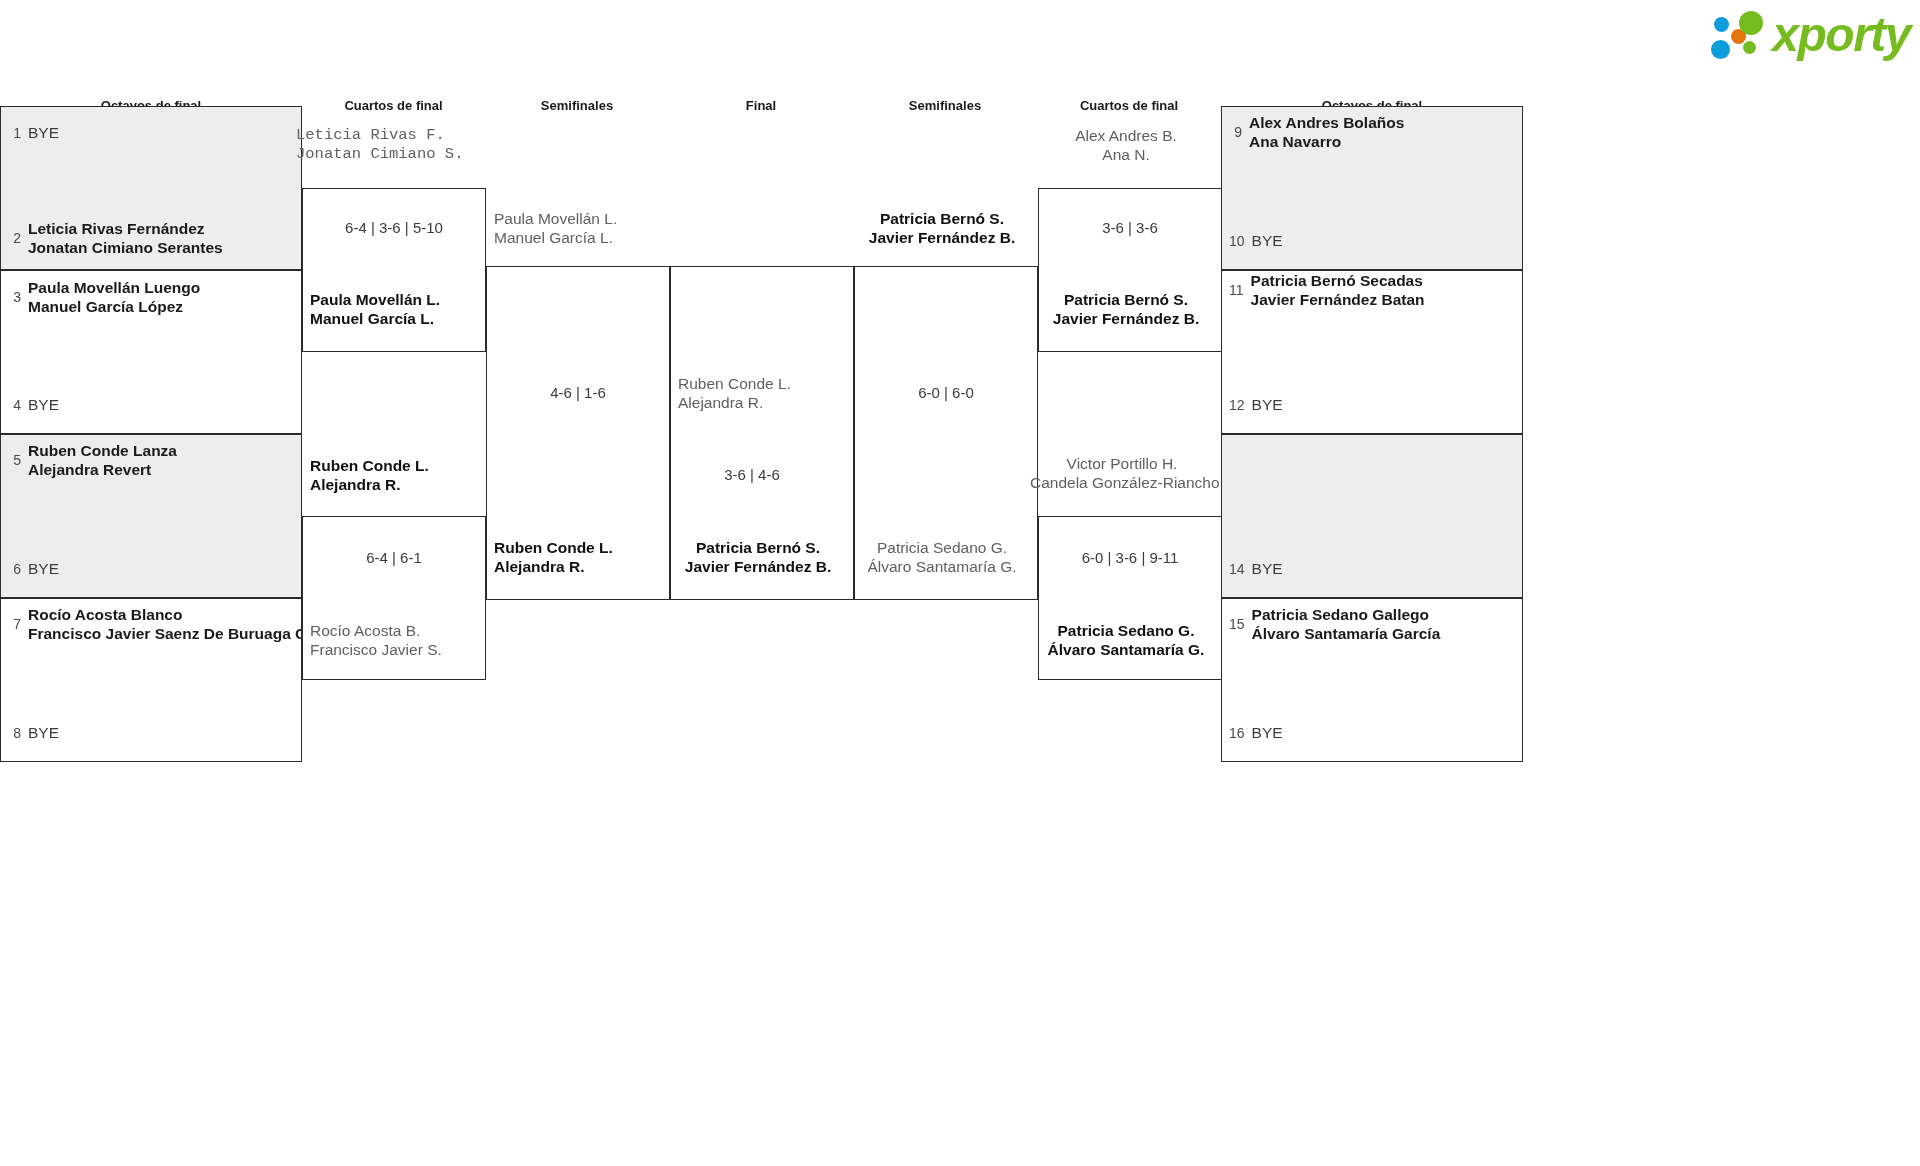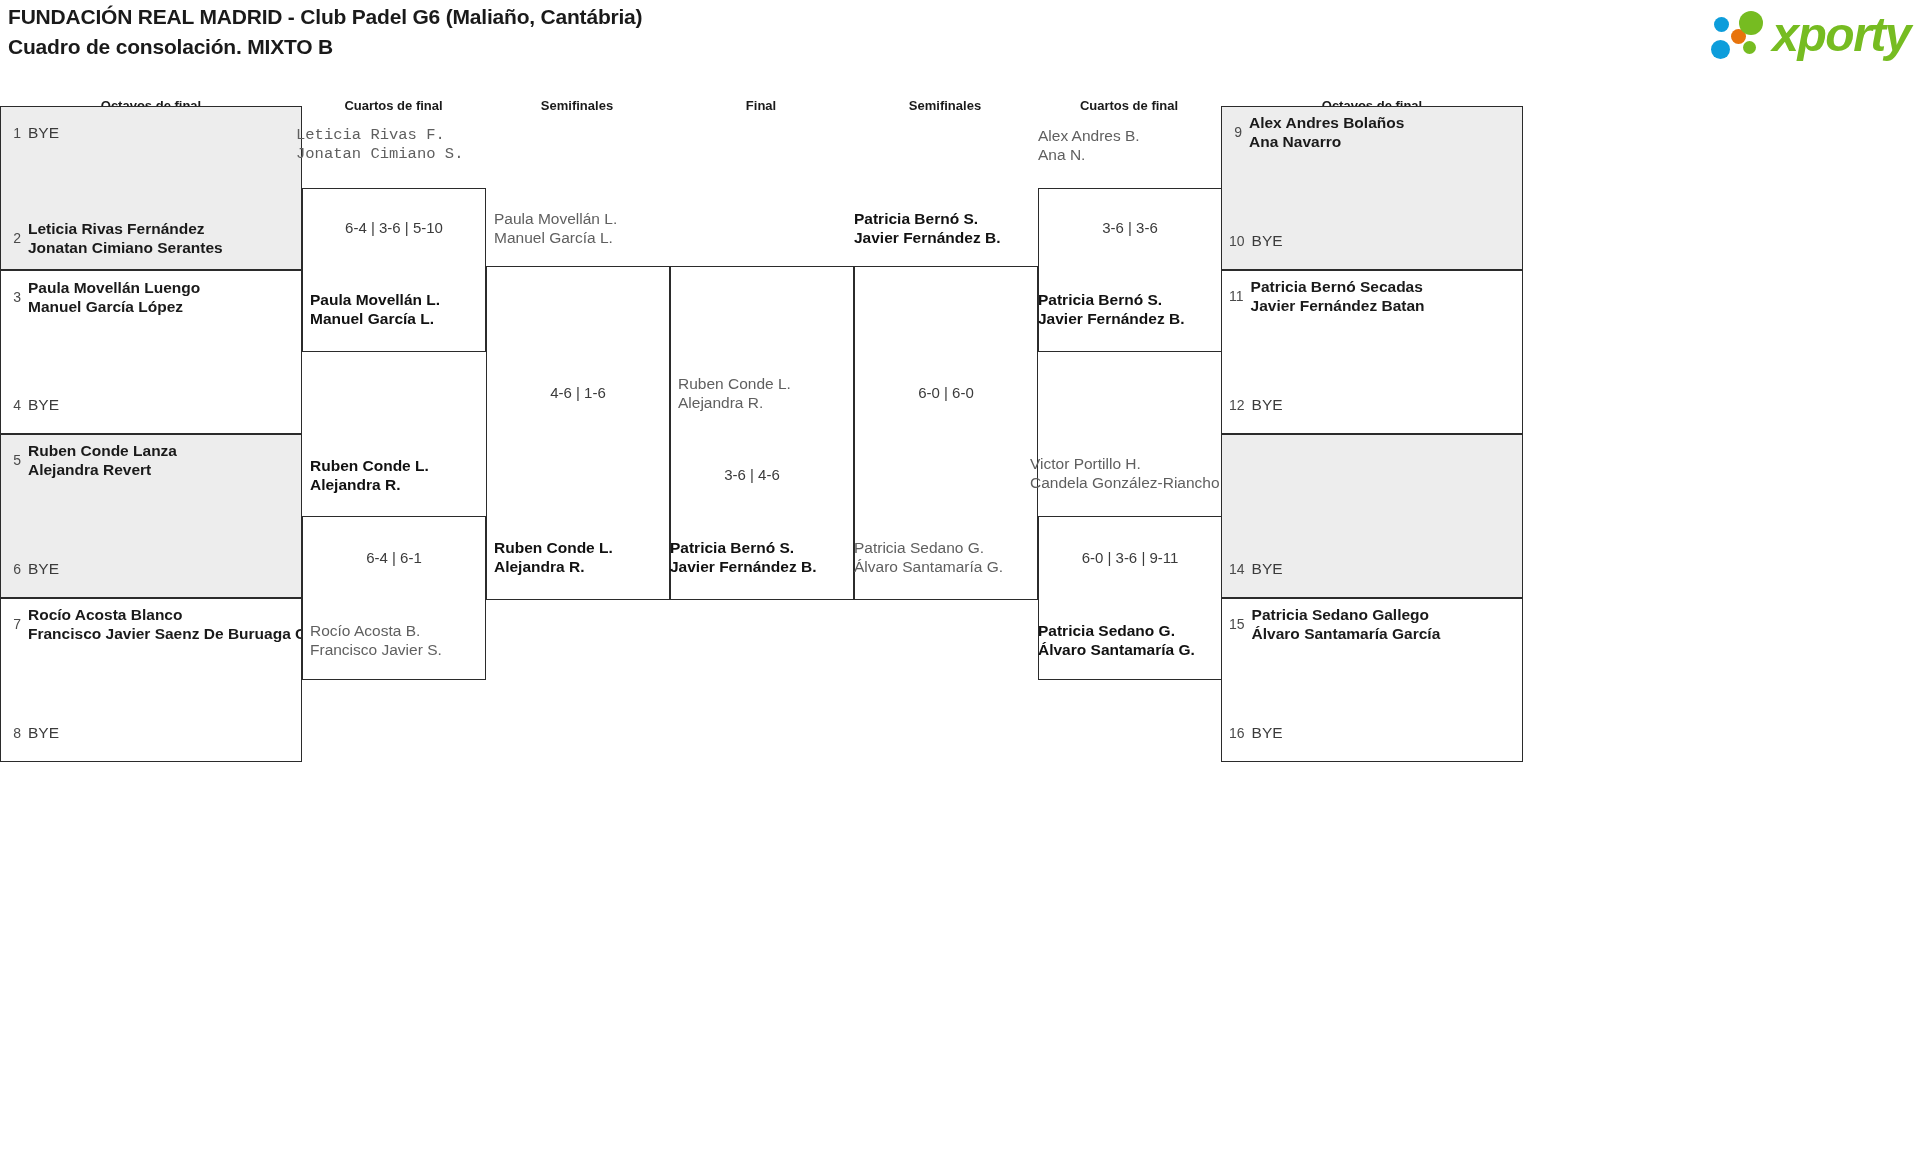--- a/index.html
+++ b/index.html
@@ -62,40 +62,36 @@
   .seed .names { font-weight: bold; white-space: nowrap; }
   .seed.bye .names { font-weight: normal; color: #3b3b3b; }
 
   
   .pair {
     position: absolute; font-size: 15.5px; line-height: 19px;
     white-space: nowrap;
   }
   .pair.win { font-weight: bold; color: #111111; }
   .pair.lose { font-weight: normal; color: #5f5f5f; }
-  .pair.ralign { text-align: left; }
+  .pair.ralign { text-align: center; }
 
   
   .score {
     position: absolute; font-size: 15px; color: #3b3b3b;
     white-space: nowrap; text-align: center;
   }
 
   
   .clip { position: absolute; overflow: hidden; }
 </style>
 </head>
 <body>
 
 <div id="root">
 
-  <div class="title-block">
-    <div class="title-line">FUNDACIÓN REAL MADRID - Club Padel G6 (Maliaño, Cantábria)</div>
-    <div class="title-line">Cuadro de consolación. MIXTO B</div>
-  </div>
 
   <div class="logo">
     <div class="logo-dots">
       <span class="dot" style="left:8px;  top:10px; width:15px; height:15px; background:#0d9ddb;"></span>
       <span class="dot" style="left:5px;  top:33px; width:19px; height:19px; background:#0d9ddb;"></span>
       <span class="dot" style="left:25px; top:22px; width:15px; height:15px; background:#e8740c;"></span>
       <span class="dot" style="left:33px; top:4px;  width:24px; height:24px; background:#76bc21;"></span>
       <span class="dot" style="left:37px; top:34px; width:13px; height:13px; background:#76bc21;"></span>
     </div>
     <div class="logo-word" style="color:#76bc21;">xporty</div>
@@ -267,21 +263,21 @@
         <div>Alex Andres Bolaños</div>
         <div>Ana Navarro</div>
       </span>
     </div>
 
     <div class="seed bye" style="left:7px; top:125px;">
       <span class="num">10</span>
       <span class="names"><span>BYE</span></span>
     </div>
 
-    <div class="seed" style="left:7px; top:171px;">
+    <div class="seed" style="left:7px; top:165px;">
       <span class="num" style="padding-top:10px;">11</span>
       <span class="names">
         <div>Patricia Bernó Secadas</div>
         <div>Javier Fernández Batan</div>
       </span>
     </div>
 
     <div class="seed bye" style="left:7px; top:289px;">
       <span class="num">12</span>
       <span class="names"><span>BYE</span></span>

